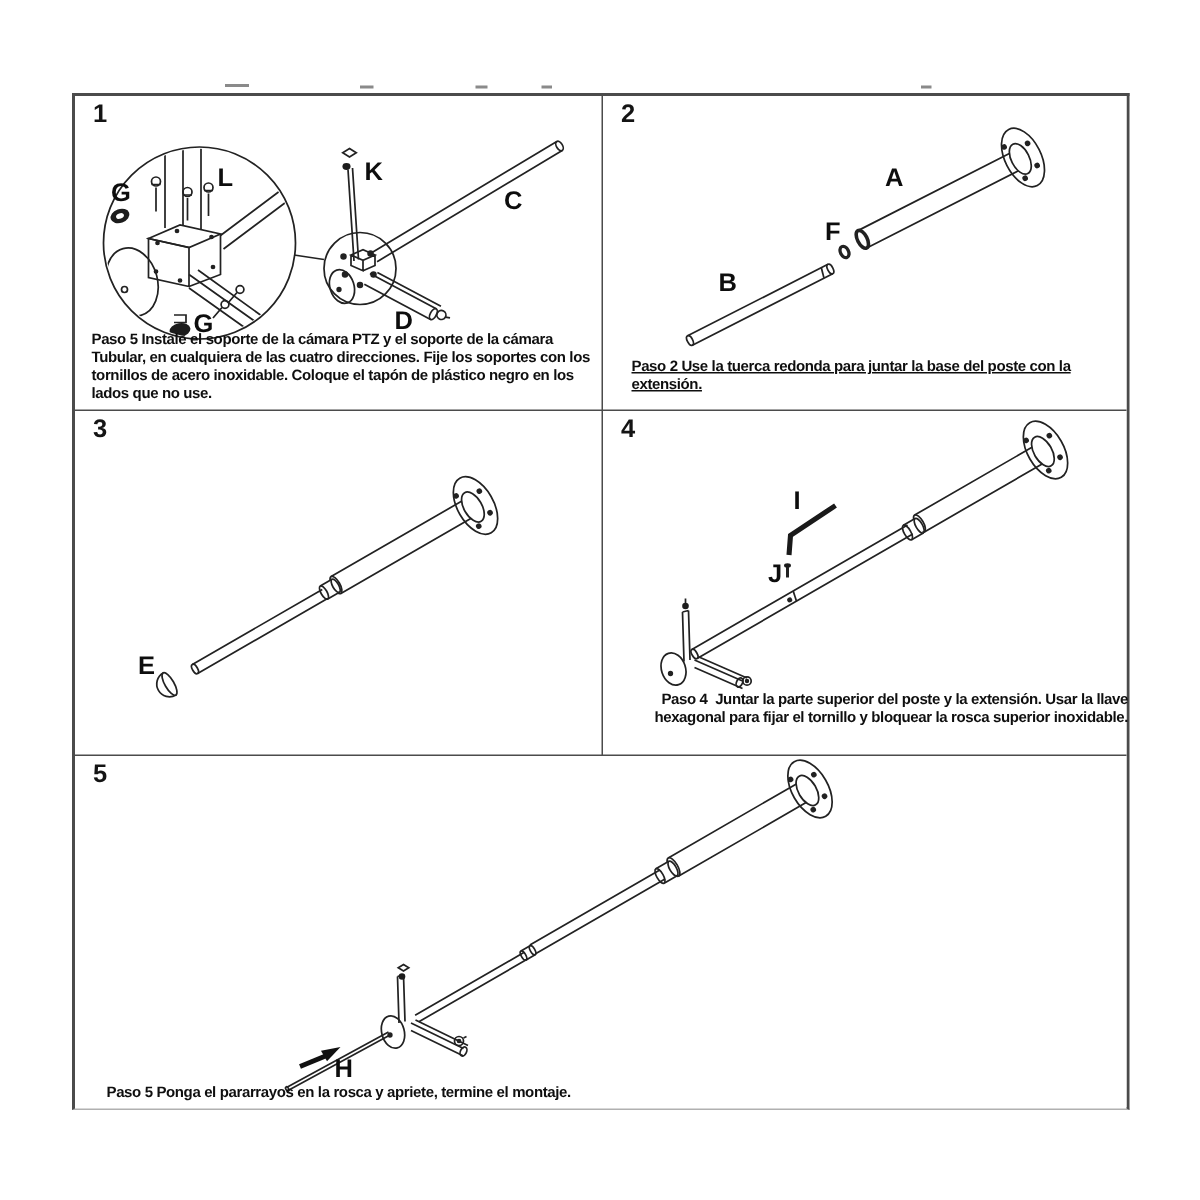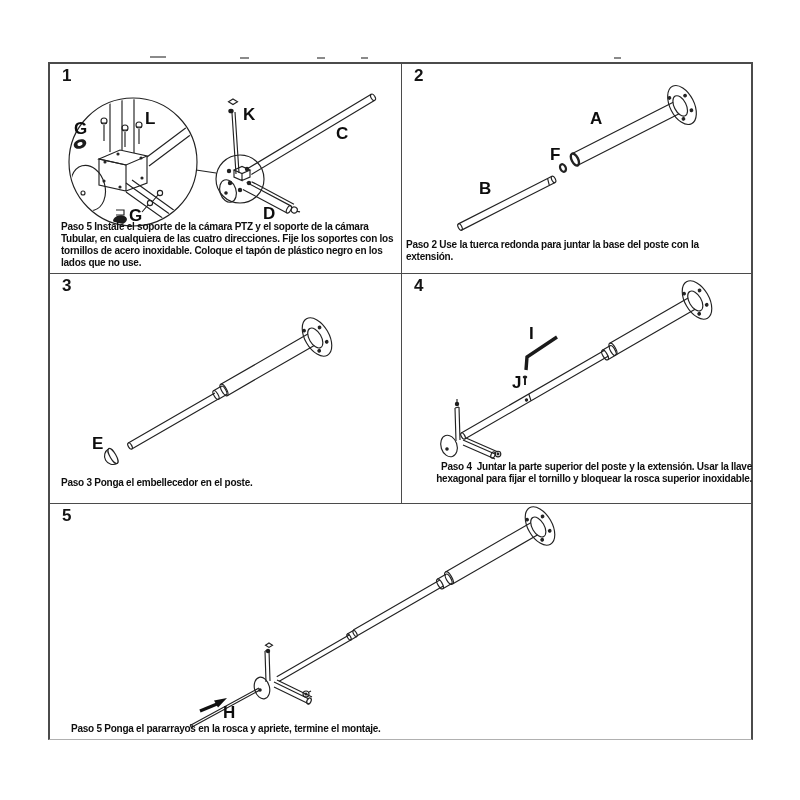--- a/index.html
+++ b/index.html
@@ -11,21 +11,21 @@
   .cell{position:absolute;box-sizing:border-box;background:#fff;}
   .cell1{left:0;top:0;width:352px;height:210px;border-right:1.5px solid #4b4b4b;border-bottom:1.5px solid #4b4b4b;}
   .cell2{left:352px;top:0;width:349px;height:210px;border-bottom:1.5px solid #4b4b4b;}
   .cell3{left:0;top:210px;width:352px;height:230px;border-right:1.5px solid #4b4b4b;border-bottom:1.5px solid #4b4b4b;}
   .cell4{left:352px;top:210px;width:349px;height:230px;border-bottom:1.5px solid #4b4b4b;}
   .cell5{left:0;top:440px;width:701px;height:234px;}
   .pnum{position:absolute;left:12px;top:2px;font-size:17px;font-weight:700;color:#141414;}
   .caption{position:absolute;font-size:10px;font-weight:700;line-height:1.2;
            letter-spacing:-0.25px;color:#0f0f0f;}
   .cap1{left:11px;bottom:4px;width:340px;}
-  .cap2{left:4px;bottom:10px;width:314px;}
+  .cap2{left:19px;bottom:10px;width:314px;text-decoration:underline;}
   .cap3{left:11px;bottom:14px;width:330px;}
   .cap4{left:12px;bottom:18px;width:338px;text-align:right;}
   .cap5{left:21px;bottom:3px;width:680px;}
   .plabel{position:absolute;font-size:17px;font-weight:700;color:#0d0d0d;line-height:1;}
   svg.diagram{position:absolute;left:0;top:0;}
 </style>
 </head>
 <body>
 
 <div class="sheet">
@@ -189,21 +189,20 @@
             <path d="M0,-3.5 L100,-3.5 M0,3.5 L100,3.5"></path>
           </g>
           <g transform="translate(63,182) rotate(-30)">
             <path d="M0,-8.5 A8.5,8.5 0 1 0 0,8.5 Z" fill="#ffffff"></path>
             <ellipse cx="0" cy="0" rx="3" ry="8.5" fill="#ffffff"></ellipse>
           </g>
         </g>
       </svg>
       <span class="pnum">3</span>
       <span class="plabel" style="left:42px;top:161px;">E</span>
-      <div class="caption cap3">Paso 3 Ponga el embellecedor en el poste.</div>
     </div>
 
     <div class="cell cell4">
       <svg class="diagram" width="349" height="230" viewBox="0 0 349 230">
         <g stroke="#222" stroke-width="1.15" fill="none">
           <g transform="translate(295,26) rotate(-30)">
             <ellipse cx="0" cy="0" rx="12" ry="21" fill="#ffffff"></ellipse>
             <circle cx="-8" cy="-12" r="1.3" fill="#222"></circle>
               <circle cx="7" cy="-7" r="1.3" fill="#222"></circle>
             <circle cx="6" cy="9" r="1.3" fill="#222"></circle>

